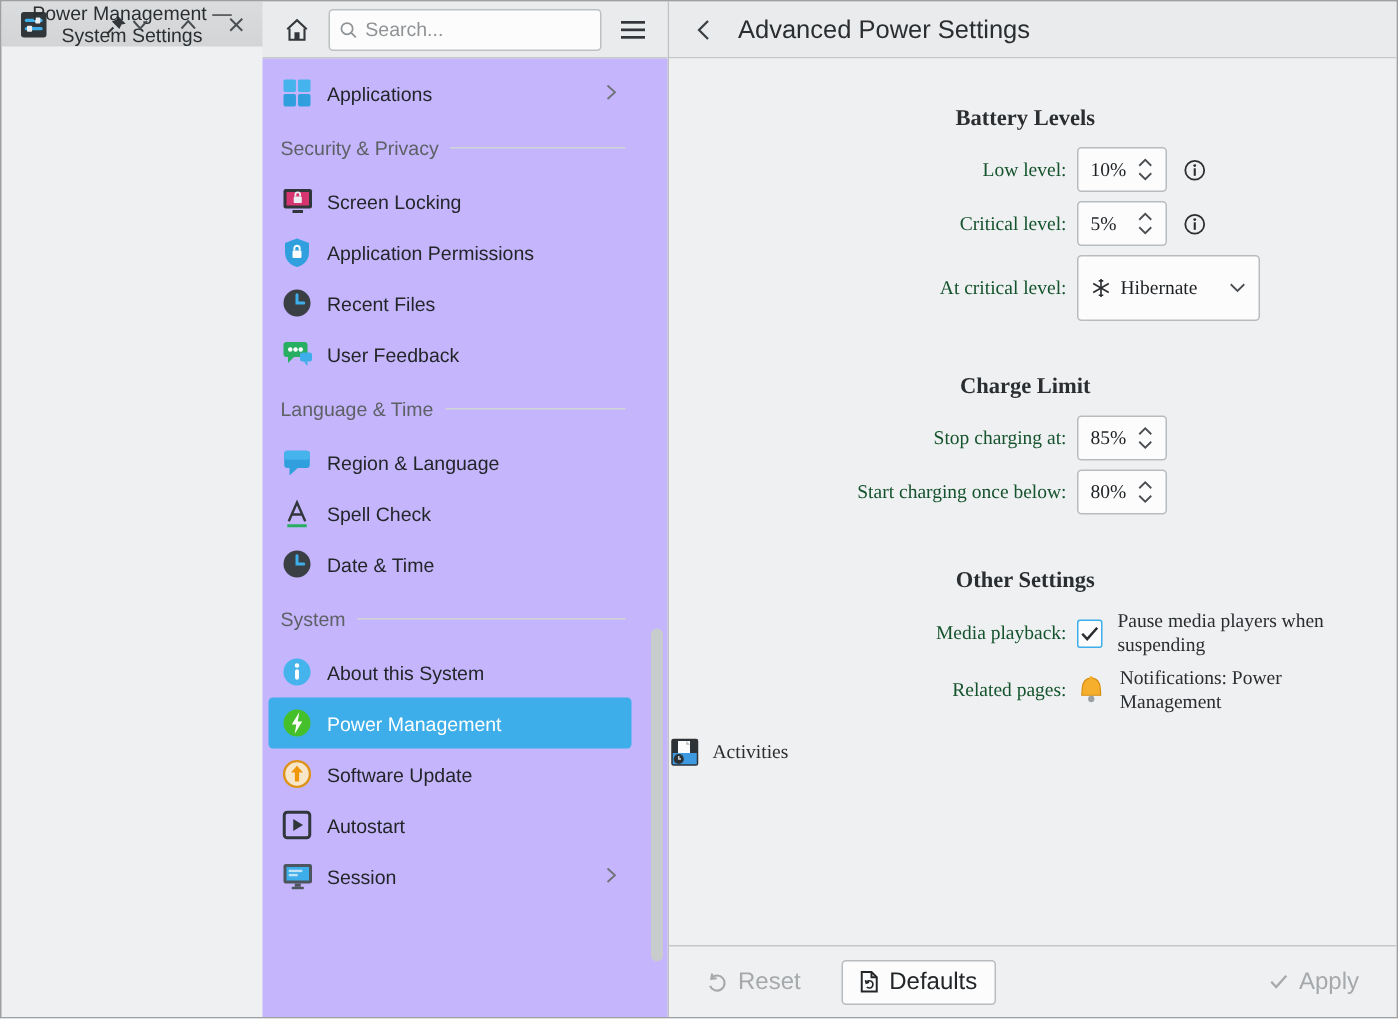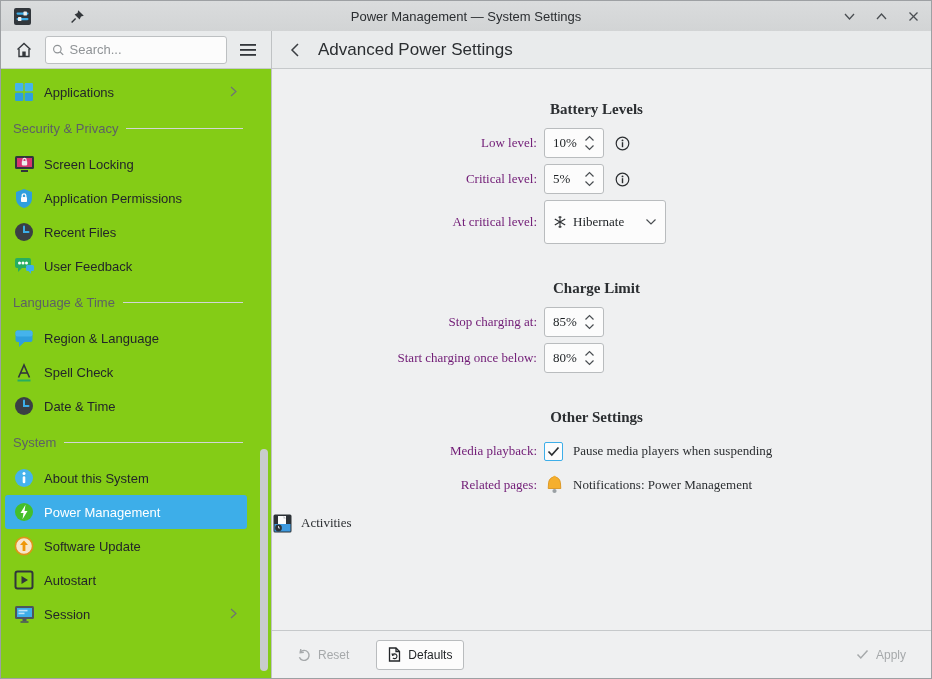--- a/index.html
+++ b/index.html
@@ -1,18 +1,18 @@
 <!DOCTYPE html>
 <html><head>
 <meta charset="utf-8">
 <style>
   * { box-sizing: border-box; margin: 0; padding: 0; }
   html,body { width:932px; height:679px; }
   body { font-family:"Liberation Sans", sans-serif; font-size:13px; color:#232629; }
-  .window { width:932px; height:679px; display:flex; flex-direction:column; background:#eff0f1; overflow:hidden; border:1px solid #9da0a3; }
+  .window { width:932px; height:679px; display:flex; flex-direction:row; background:#eff0f1; overflow:hidden; border:1px solid #9da0a3; }
 
   
   .titlebar { height:30px; flex:0 0 30px; background:linear-gradient(#dadcdd,#d2d4d5); display:flex; align-items:center; position:relative; padding:0 10px; }
   .titlebar-title { position:absolute; left:0; right:0; text-align:center; color:#2b2e31; font-size:13px; }
   .app-icon { width:19px; height:19px; margin-left:2px; }
   .pin-icon { width:15px; height:15px; margin-left:38px; }
   .win-controls { margin-left:auto; display:flex; gap:16px; z-index:2; }
   .win-btn { width:16px; height:16px; display:flex; align-items:center; justify-content:center; cursor:default; }
 
   
@@ -24,56 +24,56 @@
   .toolbar { height:38px; flex:0 0 38px; background:#e9ebec; border-bottom:1px solid #c6c9cb; display:flex; align-items:center; }
   .sidebar-toolbar { padding:0 10px; gap:8px; }
   .content-toolbar { padding:0 10px; gap:10px; }
   .tool-btn { width:26px; height:26px; display:flex; align-items:center; justify-content:center; border-radius:3px; }
   .search-box { flex:1; height:28px; background:#fcfcfc; border:1px solid #bdc0c2; border-radius:3px; display:flex; align-items:center; padding:0 6px; gap:5px; }
   .search-box input { border:none; outline:none; background:transparent; font-family:inherit; font-size:13px; color:#0f172a; width:100%; }
   .search-box input::placeholder { color:#8f9396; }
   .page-title { font-size:17px; font-weight:500; color:#2b2e31; }
 
   
-  .sidebar-body { flex:1; background:#84cc16; position:relative; overflow:hidden; padding:6px 24px 0 4px; }
+  .sidebar-body { flex:1; background:#c4b5fd; position:relative; overflow:hidden; padding:6px 24px 0 4px; }
   .side-item { height:34px; display:flex; align-items:center; gap:9px; padding:0 8px; border-radius:3px; cursor:default; }
   .side-item .icn { width:22px; height:22px; flex:0 0 22px; display:flex; align-items:center; justify-content:center; }
   .side-item.selected { background:#3daee9; color:#ffffff; }
   .side-item .chev { margin-left:auto; color:#6e7276; }
   .side-section { height:38px; display:flex; align-items:center; gap:8px; padding:0 4px 0 8px; font-weight:normal; color:#5d6165;text-align:right; }
   .side-section::after { content:""; flex:1; height:1px; background:#d2d5d6; }
   .scroll-thumb { position:absolute; right:3px; top:380px; width:8px; height:222px; border-radius:4px; background:#c9cccd; }
 
   
   .content-body { flex:1; background:#eff0f1; padding:24px 0 0 0; overflow:hidden; }
   .form { display:grid; grid-template-columns:265px 1fr; column-gap:7px; row-gap:6px; align-items:center; width:100%; padding-right:10px;font-family:Liberation Serif, serif; }
   .sect-title { grid-column:1 / -1; text-align:center; font-size:15px; font-weight:bold; color:#2b2e31; margin:8px 0 4px 0; }
   .sect-title.gap { margin-top:30px; }
-  .flabel { justify-self:end; text-align:right; color:#701a75; }
+  .flabel { justify-self:end; text-align:right; color:#14532d; }
   .fcell { display:flex; align-items:center; gap:10px; min-height:30px; }
   .fcell.short { min-height:26px; }
 
   .spinbox { width:60px; height:30px; background:#fcfcfc; border:1px solid #b9bcbe; border-radius:3px; display:flex; align-items:center; }
   .spinbox input { width:38px; border:none; outline:none; background:transparent; font-family:inherit; font-size:13px; color:#1d2124; padding-left:8px; }
   .spin-arrows { display:flex; flex-direction:column; gap:2px; margin-left:1px; }
   .spin-arrows svg { display:block; }
 
   .combobox { height:44px; min-width:122px; background:#fcfcfc; border:1px solid #b9bcbe; border-radius:3px; display:flex; align-items:center; padding:0 8px; gap:6px; }
   .combobox .cb-label { flex:1; color:#1d2124; }
   .info-btn { width:16px; height:16px; display:flex; align-items:center; justify-content:center; }
 
   .checkbox { width:19px; height:19px; background:#fcfcfc; border:1px solid #3daee9; border-radius:2px; display:flex; align-items:center; justify-content:center; }
   .check-label { color:#2b2e31; }
 
   .link-row { display:flex; align-items:center; gap:9px; color:#2b2e31; cursor:default; }
   .link-row .licn { width:20px; height:20px; display:flex; align-items:center; justify-content:center; }
 
   
   .footer { height:48px; flex:0 0 48px; border-top:1px solid #c6c9cb; background:#eff0f1; display:flex; align-items:center; padding:0 13px; gap:15px; }
-  .btn { height:30px; display:flex; align-items:center; gap:7px; padding:0 11px; border-radius:3px; font-size:12px; }
+  .btn { height:30px; display:flex; align-items:center; gap:7px; padding:0 11px; border-radius:3px; font-size:16px; }
   .btn.enabled { background:#fcfcfc; border:1px solid #b9bcbe; color:#232629; }
   .btn.disabled { color:#a6a9ab; border:1px solid transparent; }
   .btn.right { margin-left:auto; }
 </style>
 </head>
 <body>
 
 <div class="window">
 
   <div class="titlebar">

